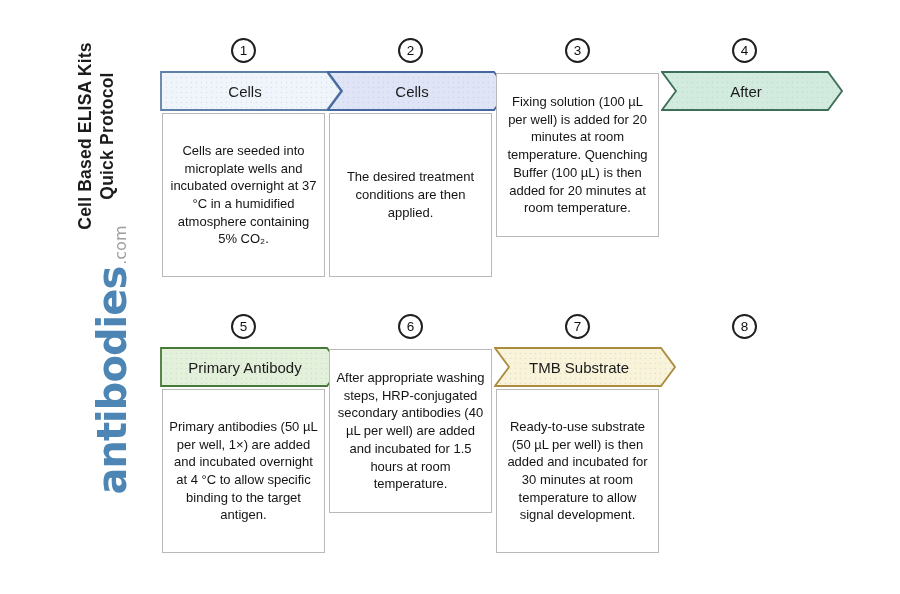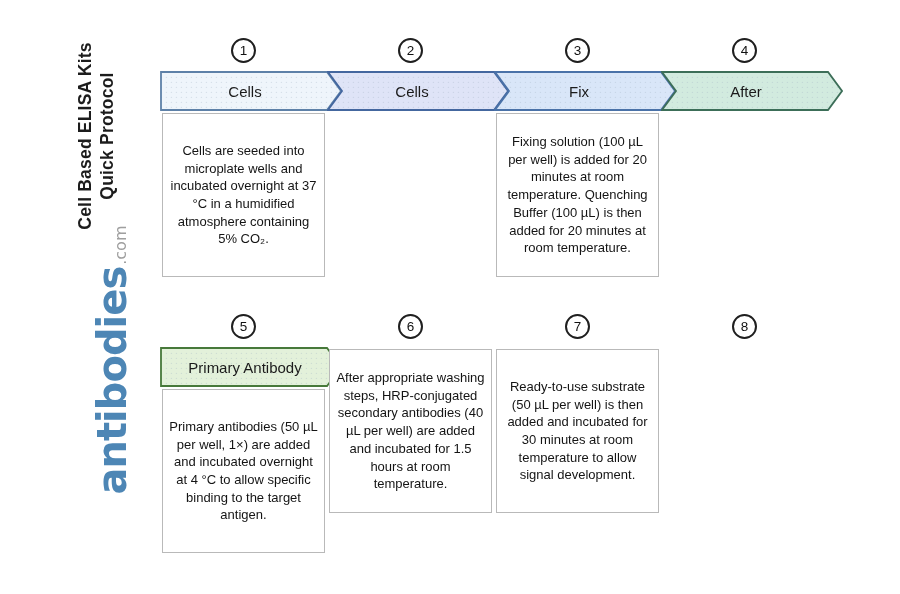--- a/index.html
+++ b/index.html
@@ -106,41 +106,26 @@
               </linearGradient>
               <pattern id="dp1" width="5" height="5" patternUnits="userSpaceOnUse">
                 <circle cx="1.4" cy="1.4" r="0.7" fill="#9fb2c5" fill-opacity="0.30"></circle>
               </pattern>
             </defs>
             <path d="M1 1 L167 1 L181 20 L167 39 L1 39 L15 20 Z" fill="#dfe4f7"></path>
             <path d="M1 1 L167 1 L181 20 L167 39 L1 39 L15 20 Z" fill="url(#dp1)" stroke="url(#gs1)" stroke-width="1.8" stroke-linejoin="miter"></path>
           </svg>
       <div class="label">Cells</div>
     </div>
+    <div class="box">The desired treatment conditions are then applied.</div>
   </div>
 
   <div class="step">
     <div class="circle-wrap">
       <div class="circle num">3</div>
-    </div>
-    <div class="banner">
-      <svg viewBox="0 0 182 40">
-            <defs>
-              <linearGradient id="gs2" x1="0" y1="0" x2="1" y2="0">
-                <stop offset="0" stop-color="#4a72a8"></stop>
-                <stop offset="1" stop-color="#4a72a8"></stop>
-              </linearGradient>
-              <pattern id="dp2" width="5" height="5" patternUnits="userSpaceOnUse">
-                <circle cx="1.4" cy="1.4" r="0.7" fill="#9fb2c5" fill-opacity="0.30"></circle>
-              </pattern>
-            </defs>
-            <path d="M1 1 L167 1 L181 20 L167 39 L1 39 L15 20 Z" fill="#d9e6f8"></path>
-            <path d="M1 1 L167 1 L181 20 L167 39 L1 39 L15 20 Z" fill="url(#dp2)" stroke="url(#gs2)" stroke-width="1.8" stroke-linejoin="miter"></path>
-          </svg>
-      <div class="label">Fix</div>
     </div>
     <div class="box">Fixing solution (100 µL per well) is added for 20 minutes at room temperature. Quenching Buffer (100 µL) is then added for 20 minutes at room temperature.</div>
   </div>
 
   <div class="step">
     <div class="circle-wrap">
       <div class="circle num">4</div>
     </div>
     <div class="banner">
       <svg viewBox="0 0 182 40">
@@ -188,20 +173,36 @@
     <div class="circle-wrap">
       <div class="circle num">6</div>
     </div>
     <div class="box">After appropriate washing steps, HRP-conjugated secondary antibodies (40 µL per well) are added and incubated for 1.5 hours at room temperature.</div>
   </div>
 
   <div class="step">
     <div class="circle-wrap">
       <div class="circle num">7</div>
     </div>
+    <div class="banner">
+      <svg viewBox="0 0 182 40">
+            <defs>
+              <linearGradient id="gs6" x1="0" y1="0" x2="1" y2="0">
+                <stop offset="0" stop-color="#ab8c3e"></stop>
+                <stop offset="1" stop-color="#ab8c3e"></stop>
+              </linearGradient>
+              <pattern id="dp6" width="5" height="5" patternUnits="userSpaceOnUse">
+                <circle cx="1.4" cy="1.4" r="0.7" fill="#9fb2c5" fill-opacity="0.30"></circle>
+              </pattern>
+            </defs>
+            <path d="M1 1 L167 1 L181 20 L167 39 L1 39 L15 20 Z" fill="#f8f3d9"></path>
+            <path d="M1 1 L167 1 L181 20 L167 39 L1 39 L15 20 Z" fill="url(#dp6)" stroke="url(#gs6)" stroke-width="1.8" stroke-linejoin="miter"></path>
+          </svg>
+      <div class="label">TMB Substrate</div>
+    </div>
     <div class="box">Ready-to-use substrate (50 µL per well) is then added and incubated for 30 minutes at room temperature to allow signal development.</div>
   </div>
 
   <div class="step">
     <div class="circle-wrap">
       <div class="circle num">8</div>
     </div>
   </div>
 </div>
 

